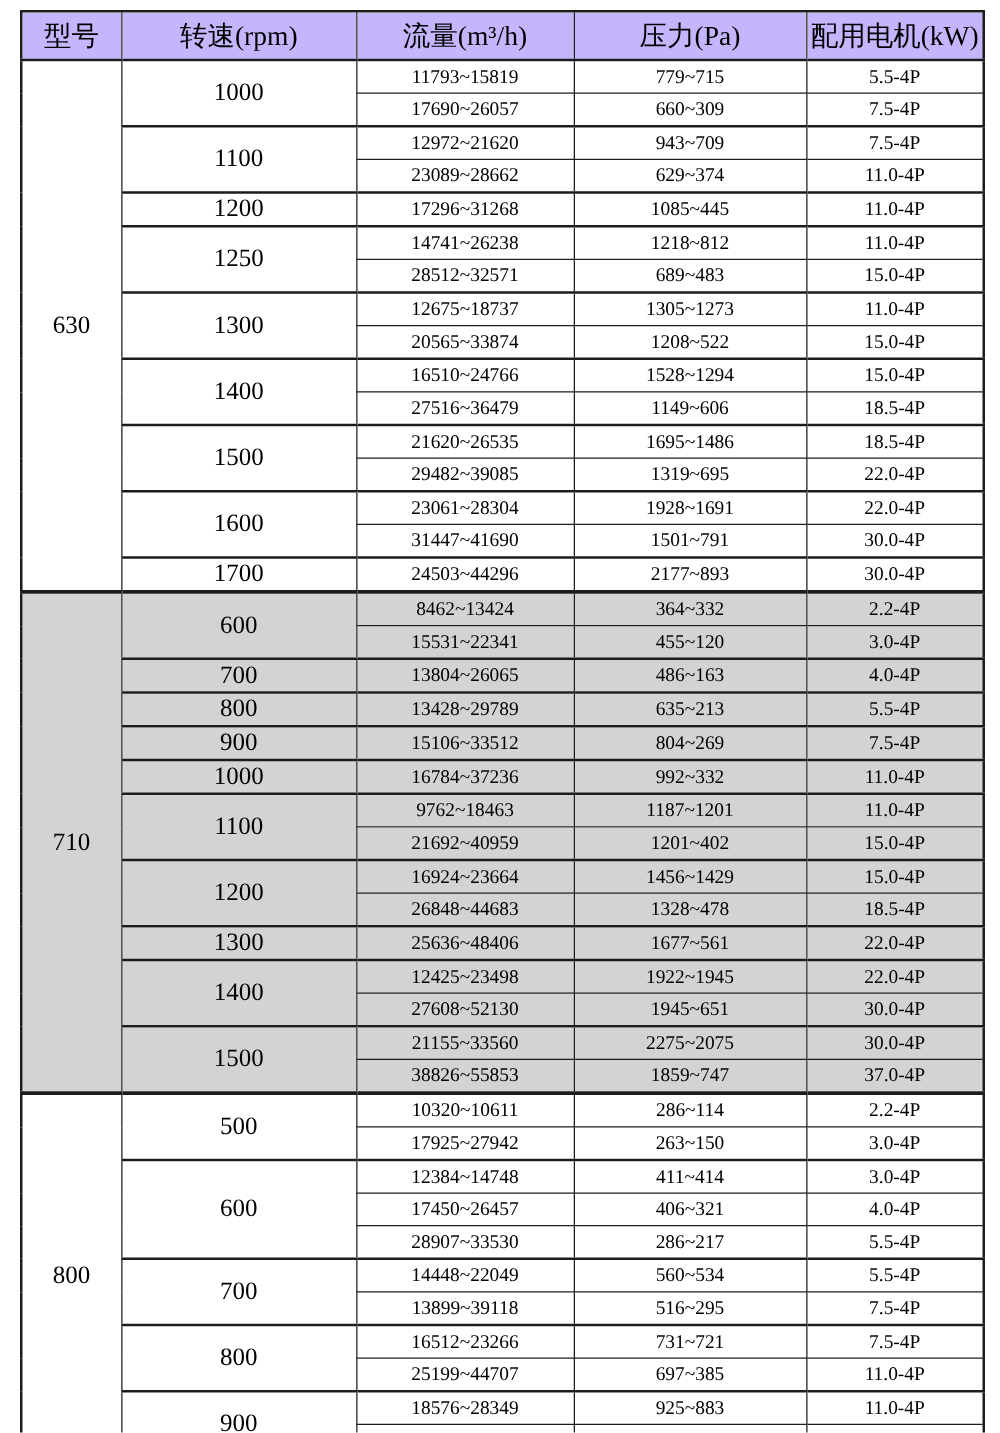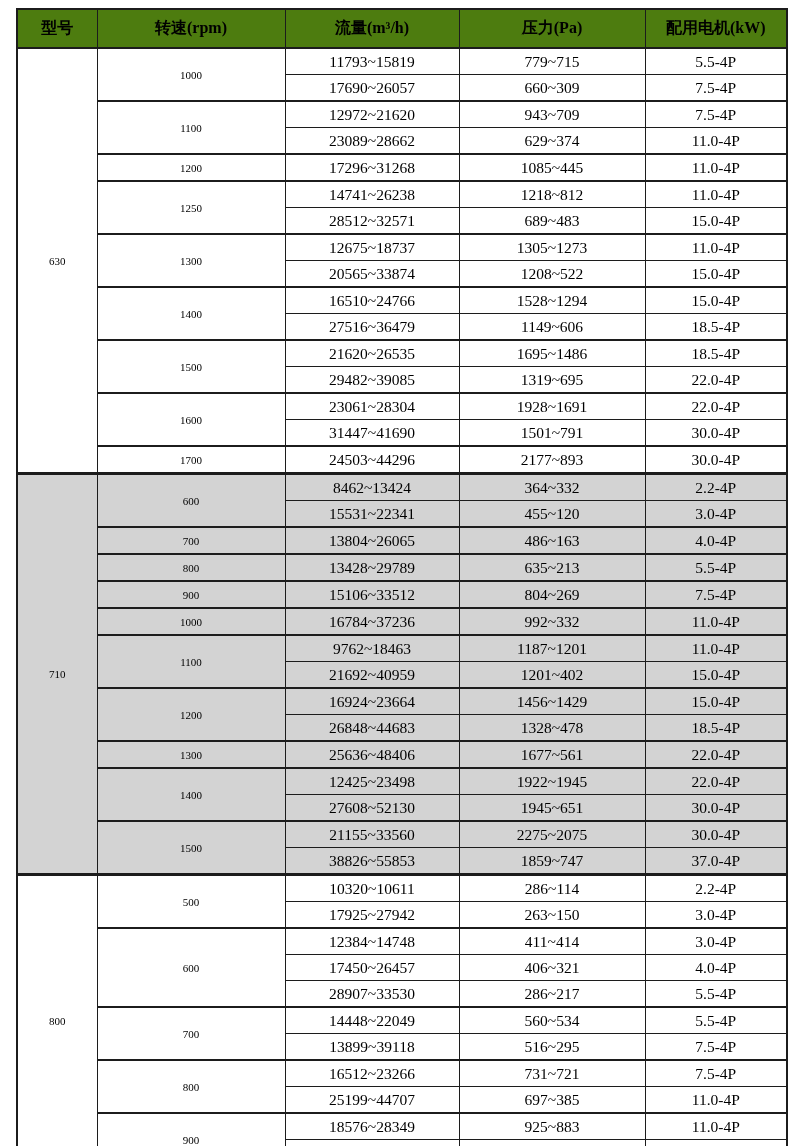--- a/index.html
+++ b/index.html
@@ -24,42 +24,42 @@
   .spec-table td {
     border: 1px solid #1c1c1c;
     text-align: center;
     vertical-align: middle;
     padding: 0 2px;
     overflow: hidden;
     white-space: nowrap;
   }
   .spec-table thead th {
     height: 37px;
-    font-size: 16px;
-    font-weight: bold;
-    background: #4d7c0f;
+    font-size: 22px;
+    font-weight: normal;
+    background: #c4b5fd;
     border-bottom-width: 2px;
   }
   .spec-table tbody td {
     height: 25px;
     font-size: 15.5px;
     background: #ffffff;
   }
   .spec-table tbody tr.shaded td {
     background: #d3d3d3;
   }
   .spec-table tbody tr.group-start td {
     border-top-width: 2px;
   }
   .spec-table tbody tr.section-start td {
     border-top-width: 3px;
   }
   .spec-table td.model-cell,
   .spec-table td.rpm-cell {
-    font-size: 11px;
+    font-size: 20px;
   }
   col.c-model   { width: 80px; }
   col.c-rpm     { width: 188px; }
   col.c-flow    { width: 174px; }
   col.c-press   { width: 186px; }
   col.c-motor   { width: 142px; }
 </style>
 </head>
 <body>
 

